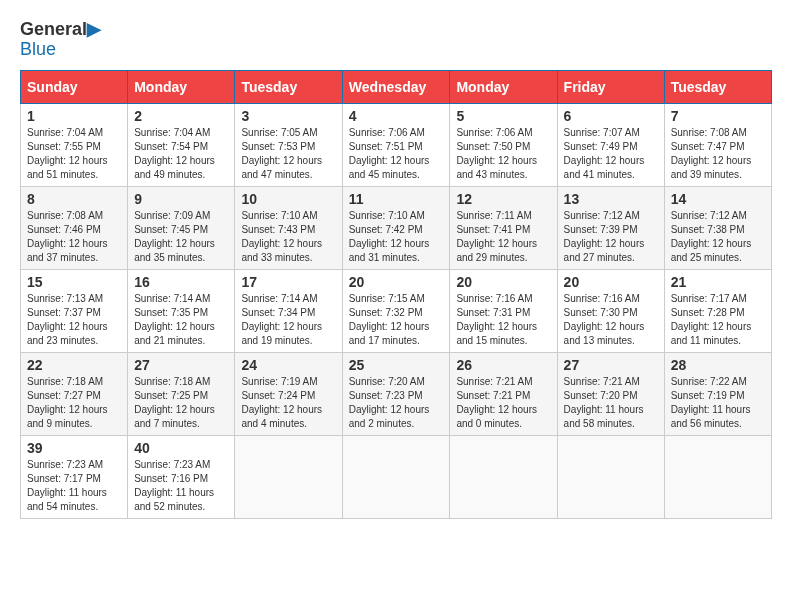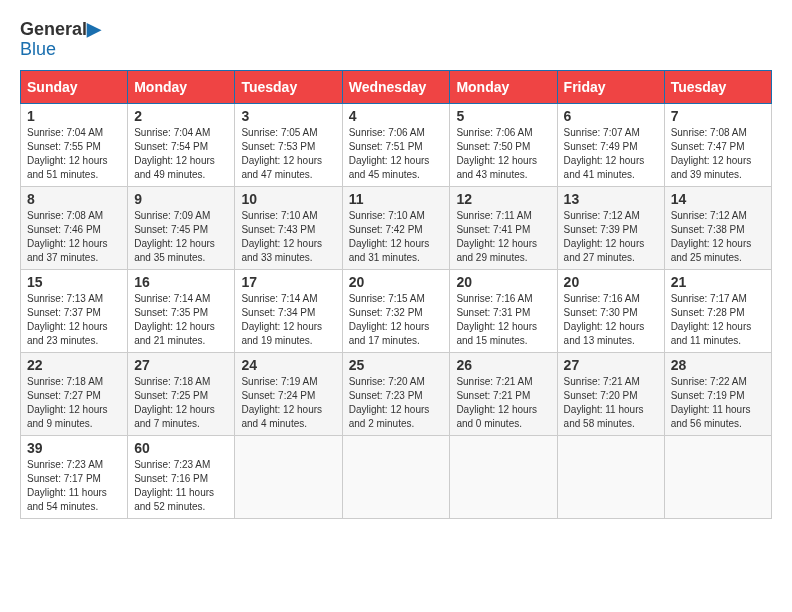--- a/index.html
+++ b/index.html
@@ -340,21 +340,21 @@
       <tr>
         <td>
         <span class="day-num">39</span>
         <div class="day-detail">
           Sunrise: 7:23 AM<br>
           Sunset: 7:17 PM<br>
           Daylight: 11 hours and 54 minutes.
         </div>
       </td>
         <td>
-        <span class="day-num">60</span>
+        <span class="day-num">40</span>
         <div class="day-detail">
           Sunrise: 7:23 AM<br>
           Sunset: 7:16 PM<br>
           Daylight: 11 hours and 52 minutes.
         </div>
       </td>
         <td class="empty-cell"></td>
         <td class="empty-cell"></td>
         <td class="empty-cell"></td>
         <td class="empty-cell"></td>

